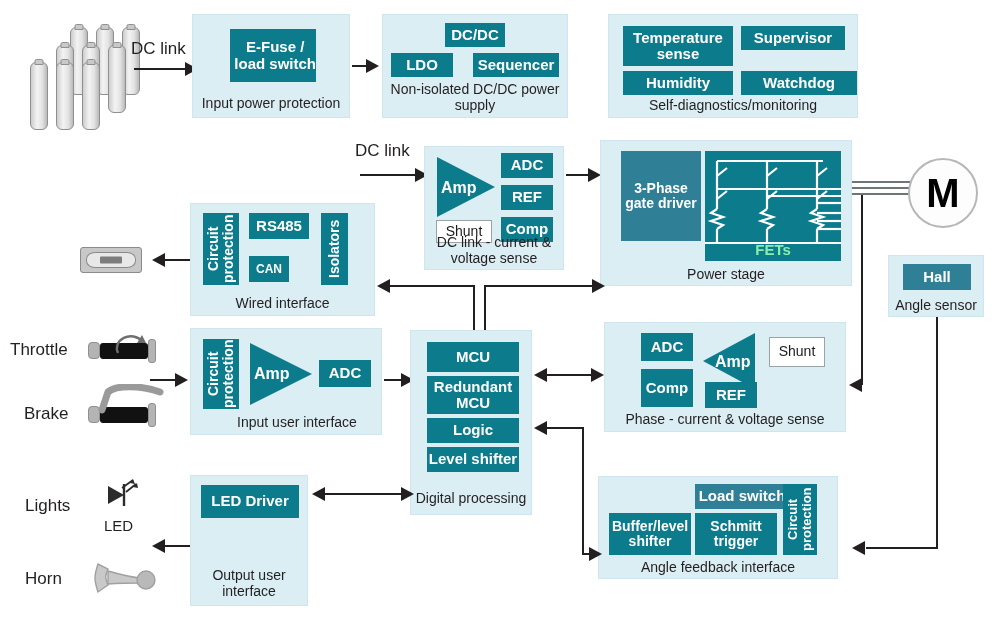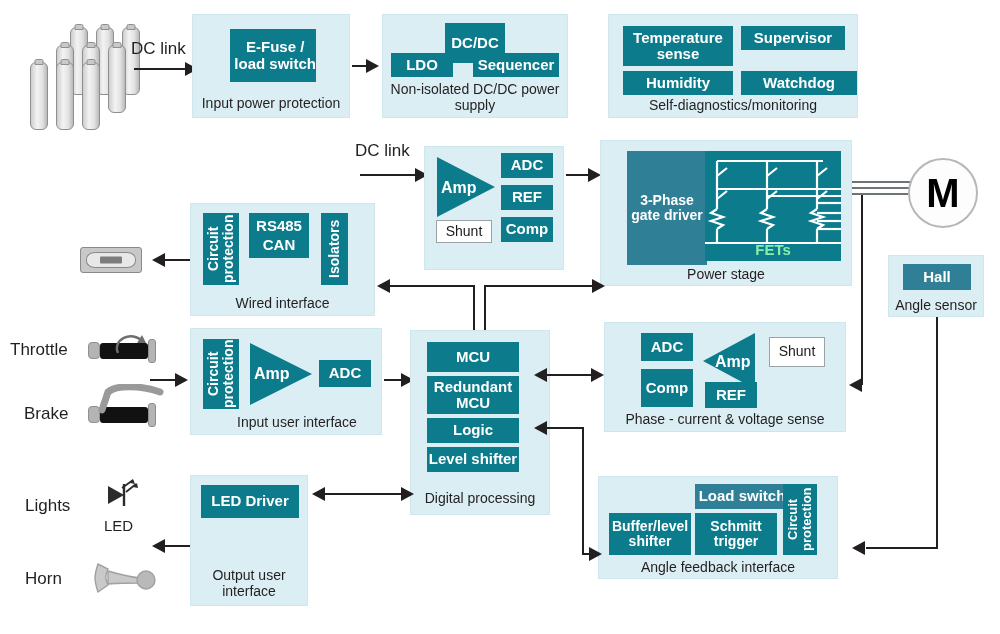--- a/index.html
+++ b/index.html
@@ -174,21 +174,21 @@
       <span style="white-space:pre-line;">E-Fuse /
 load switch</span>
     </div>
     <div class="caption" style="left:0;right:0;bottom:6px;">Input power protection</div>
   </div>
 
   <div class="ln lnh" style="left:352px;top:65px;width:17px;"></div>
   <div class="arw arw-r" style="left:366px;top:59px;"></div>
 
   <div class="panel" style="left:382px;top:14px;width:186px;height:104px;">
-    <div class="chip" style="left:62px;top:8px;width:60px;height:40px;font-size:15px;">
+    <div class="chip" style="left:62px;top:8px;width:60px;height:24px;font-size:15px;">
       <span>DC/DC</span>
     </div>
     <div class="chip" style="left:8px;top:38px;width:62px;height:24px;font-size:15px;">
       <span>LDO</span>
     </div>
     <div class="chip" style="left:90px;top:38px;width:86px;height:24px;font-size:15px;">
       <span>Sequencer</span>
     </div>
     <div class="caption" style="left:4px;right:4px;bottom:4px;">Non-isolated DC/DC power supply</div>
   </div>
@@ -225,27 +225,28 @@
     </div>
     <div class="chip" style="left:76px;top:6px;width:52px;height:25px;font-size:15px;">
       <span>ADC</span>
     </div>
     <div class="chip" style="left:76px;top:38px;width:52px;height:25px;font-size:15px;">
       <span>REF</span>
     </div>
     <div class="chip" style="left:76px;top:70px;width:52px;height:25px;font-size:15px;">
       <span>Comp</span>
     </div>
+    <div class="caption" style="left:2px;right:2px;bottom:3px;">DC link - current &amp; voltage sense</div>
   </div>
 
   <div class="ln lnh" style="left:566px;top:174px;width:26px;"></div>
   <div class="arw arw-r" style="left:588px;top:168px;"></div>
 
   <div class="panel" style="left:600px;top:140px;width:252px;height:146px;">
-    <div class="chip alt" style="left:26px;top:10px;width:80px;height:114px;font-size:14px;">
+    <div class="chip alt" style="left:20px;top:10px;width:80px;height:90px;font-size:14px;">
       <span>3-Phase gate driver</span>
     </div>
 
     <div class="fets-box" style="left:104px;top:10px;width:136px;height:110px;">
       <svg viewBox="0 0 136 110" preserveAspectRatio="none" style="position:absolute;inset:0;">
         <g stroke="#ffffff" stroke-width="2.2" fill="none">
 
           <line x1="12" y1="10" x2="118" y2="10"></line>
 
           <line x1="12" y1="10" x2="12" y2="25"></line>
@@ -303,21 +304,21 @@
   <div class="ln lnh" style="left:866px;top:384px;width:0px;"></div>
   <div class="arw arw-l" style="left:849px;top:378px;"></div>
 
   <div class="panel" style="left:190px;top:203px;width:185px;height:113px;">
     <div class="chip vert" style="left:12px;top:9px;width:36px;height:72px;font-size:14px;">
       <span>Circuit protection</span>
     </div>
     <div class="chip" style="left:58px;top:9px;width:60px;height:26px;font-size:15px;">
       <span>RS485</span>
     </div>
-    <div class="chip" style="left:58px;top:28px;width:60px;height:26px;font-size:15px;">
+    <div class="chip" style="left:58px;top:52px;width:40px;height:26px;font-size:12px;">
       <span>CAN</span>
     </div>
     <div class="chip vert" style="left:130px;top:9px;width:27px;height:72px;font-size:14px;">
       <span>Isolators</span>
     </div>
     <div class="caption" style="left:0;right:0;bottom:4px;">Wired interface</div>
   </div>
 
   <div class="dsub" style="left:80px;top:247px;width:62px;height:26px;">
     <span class="shell"></span>
@@ -370,21 +371,21 @@
       <path d="M8 26 L14 8 C22 1 46 1 66 8" stroke="#9a9a9a" stroke-width="7" fill="none" stroke-linecap="round"></path>
     </svg>
   </div>
 
   <div class="ln lnh" style="left:150px;top:379px;width:28px;"></div>
   <div class="arw arw-r" style="left:175px;top:373px;"></div>
 
   <div class="ln lnh" style="left:384px;top:379px;width:22px;"></div>
   <div class="arw arw-r" style="left:401px;top:373px;"></div>
 
-  <div class="panel" style="left:410px;top:330px;width:140px;height:185px;padding-left:43px;">
+  <div class="panel" style="left:410px;top:330px;width:122px;height:185px;padding-left:43px;">
     <div class="chip" style="left:16px;top:11px;width:92px;height:30px;font-size:15px;">
       <span>MCU</span>
     </div>
     <div class="chip" style="left:16px;top:45px;width:92px;height:38px;font-size:15px;">
       <span>Redundant MCU</span>
     </div>
     <div class="chip" style="left:16px;top:87px;width:92px;height:25px;font-size:15px;">
       <span>Logic</span>
     </div>
     <div class="chip" style="left:16px;top:116px;width:92px;height:25px;font-size:15px;">

